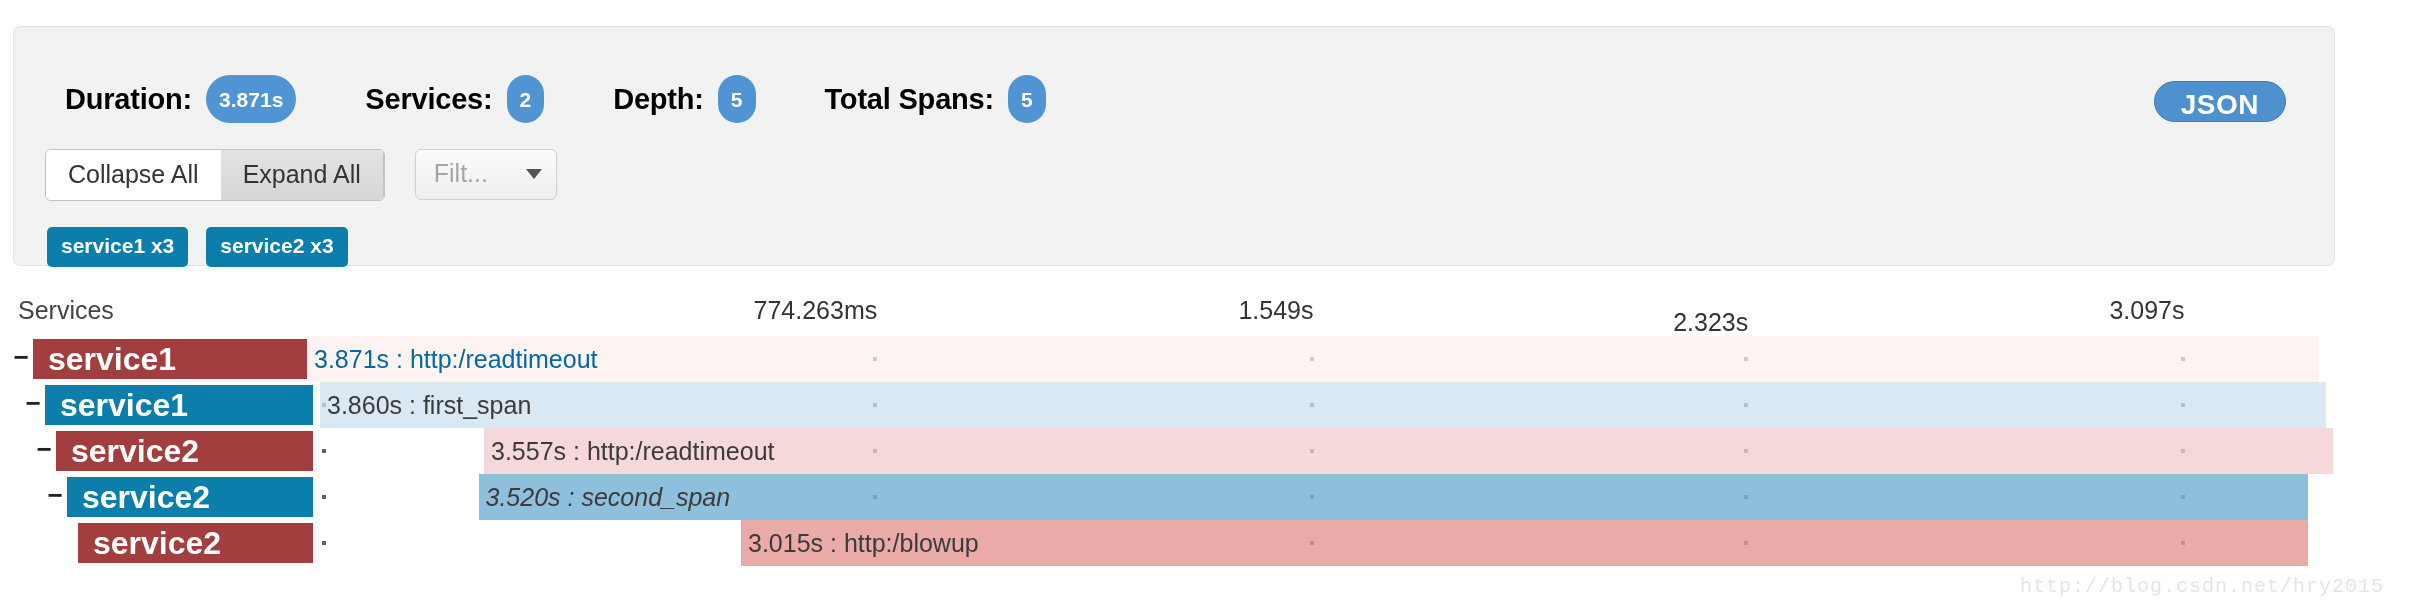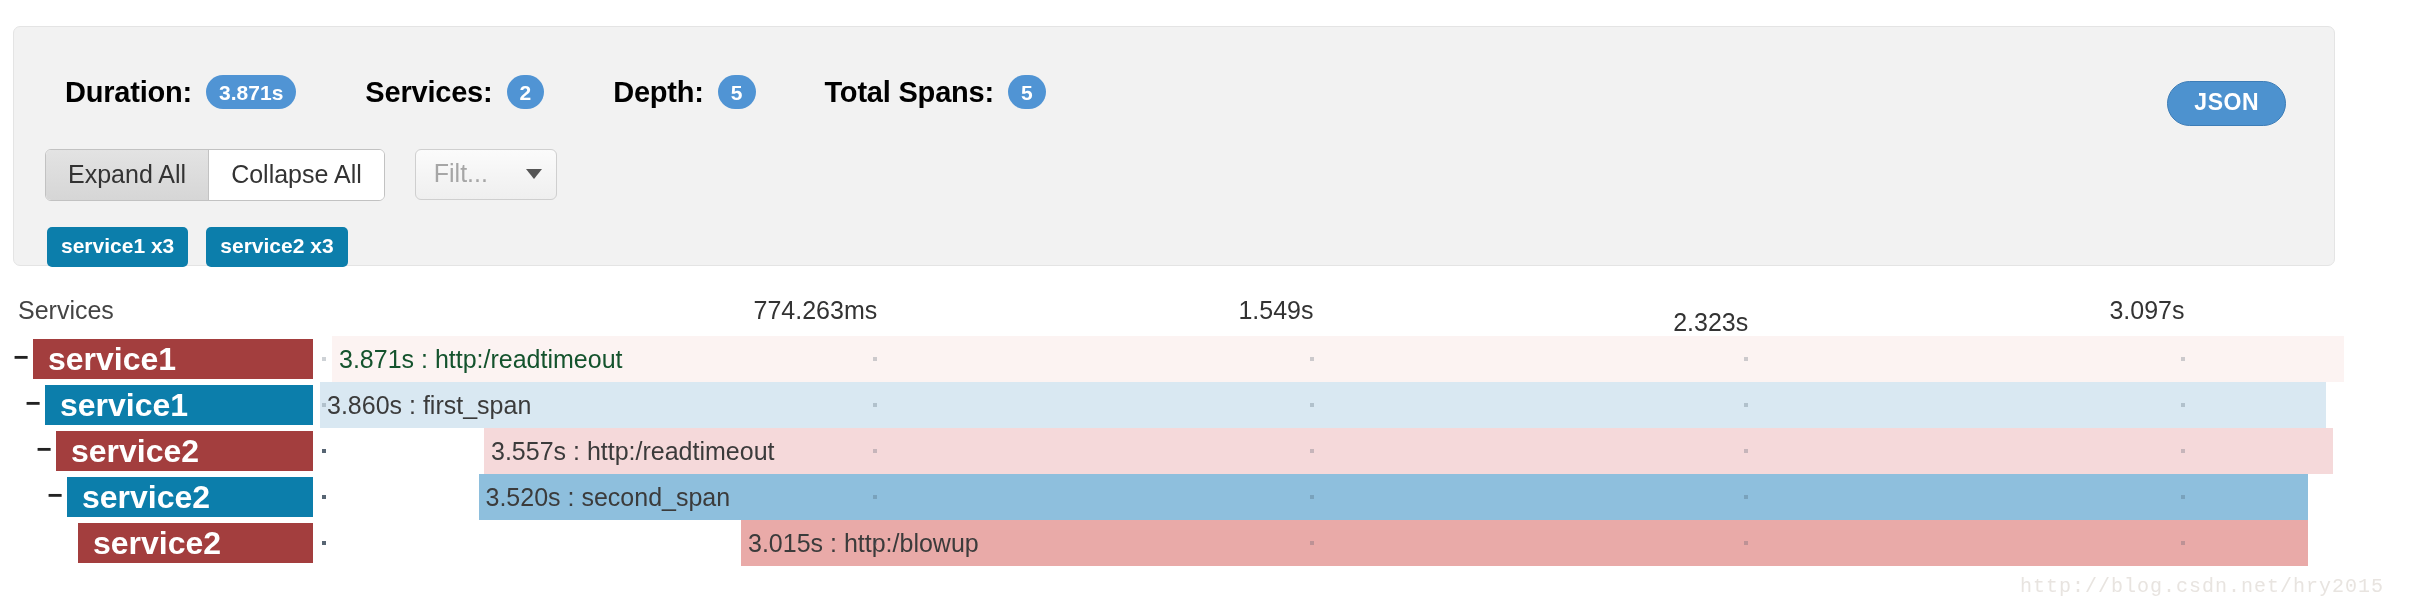--- a/index.html
+++ b/index.html
@@ -54,37 +54,37 @@
   .metric-value {
     display: inline-flex;
     align-items: center;
     justify-content: center;
     background: #5094d4;
     color: #ffffff;
     font-size: 21px;
     font-weight: bold;
     border-radius: 999px;
     min-width: 34px;
-    height: 34px;
+    height: 48px;
     padding: 0 13px;
     box-sizing: border-box;
     line-height: 1;
   }
 
   #json-button {
     position: absolute;
     right: 48px;
     top: 54px;
     background: #4d92cf;
     border: 1px solid #3d7db7;
     color: #ffffff;
-    font-size: 23px;
+    font-size: 28px;
     font-weight: bold;
     border-radius: 999px;
-    padding: 7px 26px 9px;
+    padding: 7px 26px 0;
     letter-spacing: 0.5px;
     cursor: pointer;
   }
 
   
   #controls-row {
     position: absolute;
     left: 31px;
     top: 122px;
     display: flex;
@@ -271,22 +271,22 @@
       <div class="metric">
         <span class="metric-label">Total Spans:</span>
         <span class="metric-value">5</span>
       </div>
     </div>
 
   <div id="json-button">JSON</div>
 
   <div id="controls-row">
     <div class="btn-group">
+      <button class="btn">Collapse All</button>
       <button class="btn active">Expand All</button>
-      <button class="btn">Collapse All</button>
     </div>
     <div id="filter-select">
       <span>Filt...</span>
       <span class="caret"></span>
     </div>
   </div>
 
   <div id="service-badges">
       <div class="svc-badge">service1 x3</div>
       <div class="svc-badge">service2 x3</div>
@@ -298,21 +298,21 @@
 <div class="tick-label" style="left: 877.233px;">774.263ms</div>
     <div class="tick-label" style="left: 1313.51px;">1.549s</div>
     <div class="tick-label" style="left: 1748.23px; margin-top: 12px;">2.323s</div>
     <div class="tick-label" style="left: 2184.51px;">3.097s</div>
   </div>
 
 <div id="span-rows">
     <div class="span-row">
       <div class="row-toggle" style="left: 13px;">−</div>
       <div class="svc-label" style="left: 33px; width: 280px; right: auto; background: rgb(163, 62, 62);">service1</div>
-      <div class="span-bar" style="left: 332px; width: 2012px; background: rgb(252, 243, 242); color: #14532d;">3.871s : http:/readtimeout</div>
+      <div class="span-bar" style="left: 307px; width: 2012px; background: rgb(252, 243, 242); color: #0369a1;">3.871s : http:/readtimeout</div>
       <div class="tick-dot" style="left: 873.233px; opacity: 0.25;"></div>
       <div class="tick-dot" style="left: 1309.51px; opacity: 0.25;"></div>
       <div class="tick-dot" style="left: 1744.23px; opacity: 0.25;"></div>
       <div class="tick-dot" style="left: 2180.51px; opacity: 0.25;"></div>
       <div class="tick-dot" style="left: 322px; opacity: 0.25;"></div>
     </div>
     <div class="span-row">
       <div class="row-toggle" style="left: 25px;">−</div>
       <div class="svc-label" style="left: 45px; width: 268px; right: auto; background: rgb(12, 126, 171);">service1</div>
       <div class="span-bar" style="left: 320px; width: 2006.28px; background: rgb(217, 232, 242); color: rgb(59, 59, 59);">3.860s : first_span</div>
@@ -328,21 +328,21 @@
       <div class="span-bar" style="left: 484px; width: 1848.79px; background: rgb(245, 217, 218); color: rgb(59, 59, 59);">3.557s : http:/readtimeout</div>
       <div class="tick-dot" style="left: 873.233px; opacity: 0.25;"></div>
       <div class="tick-dot" style="left: 1309.51px; opacity: 0.25;"></div>
       <div class="tick-dot" style="left: 1744.23px; opacity: 0.25;"></div>
       <div class="tick-dot" style="left: 2180.51px; opacity: 0.25;"></div>
       <div class="tick-dot" style="left: 322px; opacity: 0.85;"></div>
     </div>
     <div class="span-row">
       <div class="row-toggle" style="left: 47px;">−</div>
       <div class="svc-label" style="left: 67px; width: 246px; right: auto; background: rgb(12, 126, 171);">service2</div>
-      <div class="span-bar" style="left: 478.528px; width: 1829.56px; background: rgb(142, 191, 221); color: rgb(59, 59, 59);">3.520s : second_span</div>
+      <div class="span-bar" style="left: 478.528px; width: 1829.56px; background: rgb(142, 191, 221); color: rgb(59, 59, 59); font-style: italic;">3.520s : second_span</div>
       <div class="tick-dot" style="left: 873.233px; opacity: 0.25;"></div>
       <div class="tick-dot" style="left: 1309.51px; opacity: 0.25;"></div>
       <div class="tick-dot" style="left: 1744.23px; opacity: 0.25;"></div>
       <div class="tick-dot" style="left: 2180.51px; opacity: 0.25;"></div>
       <div class="tick-dot" style="left: 322px; opacity: 0.85;"></div>
     </div>
     <div class="span-row">
       <div class="svc-label" style="left: 78px; width: 235px; right: auto; background: rgb(163, 62, 62);">service2</div>
       <div class="span-bar" style="left: 741.007px; width: 1567.08px; background: rgb(233, 170, 168); color: rgb(59, 59, 59);">3.015s : http:/blowup</div>
       <div class="tick-dot" style="left: 873.233px; opacity: 0.25;"></div>

